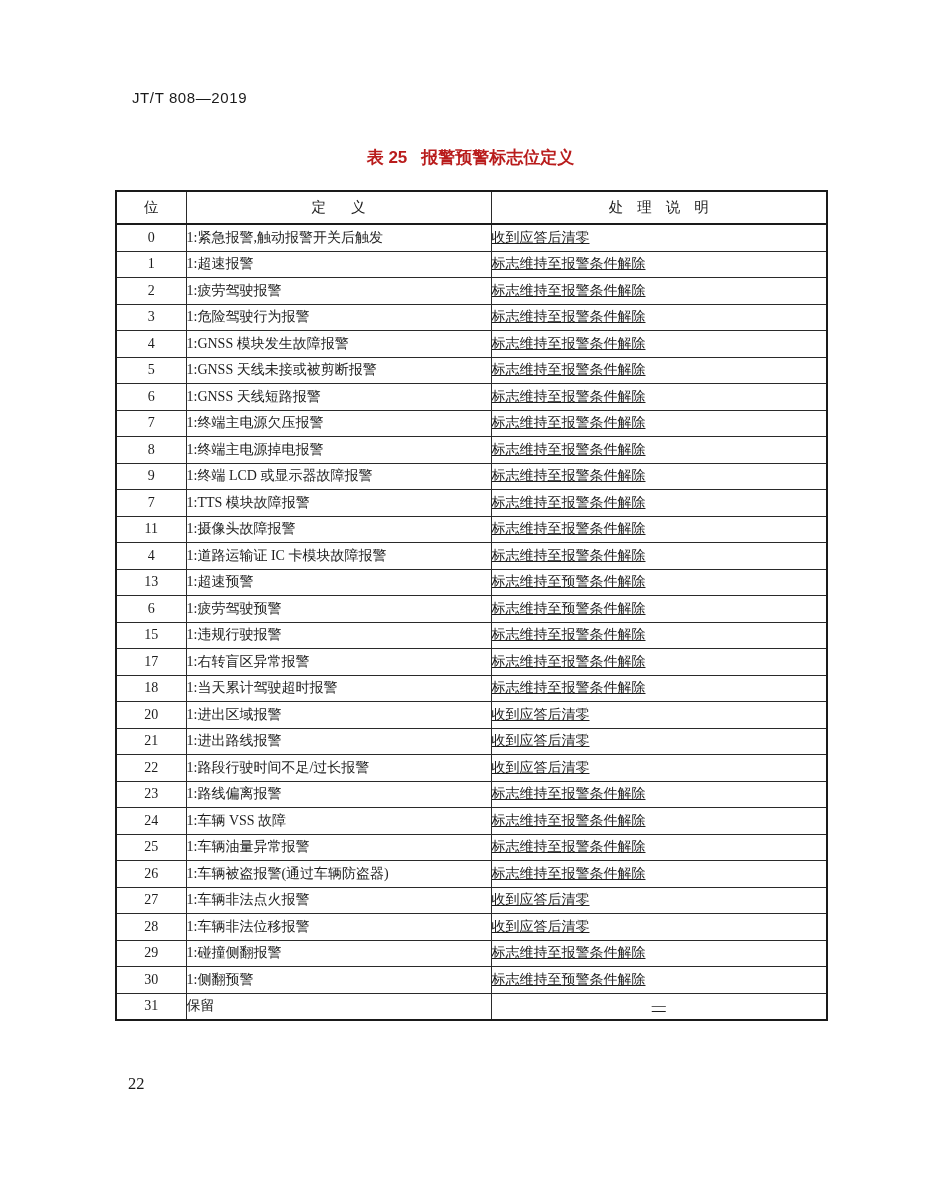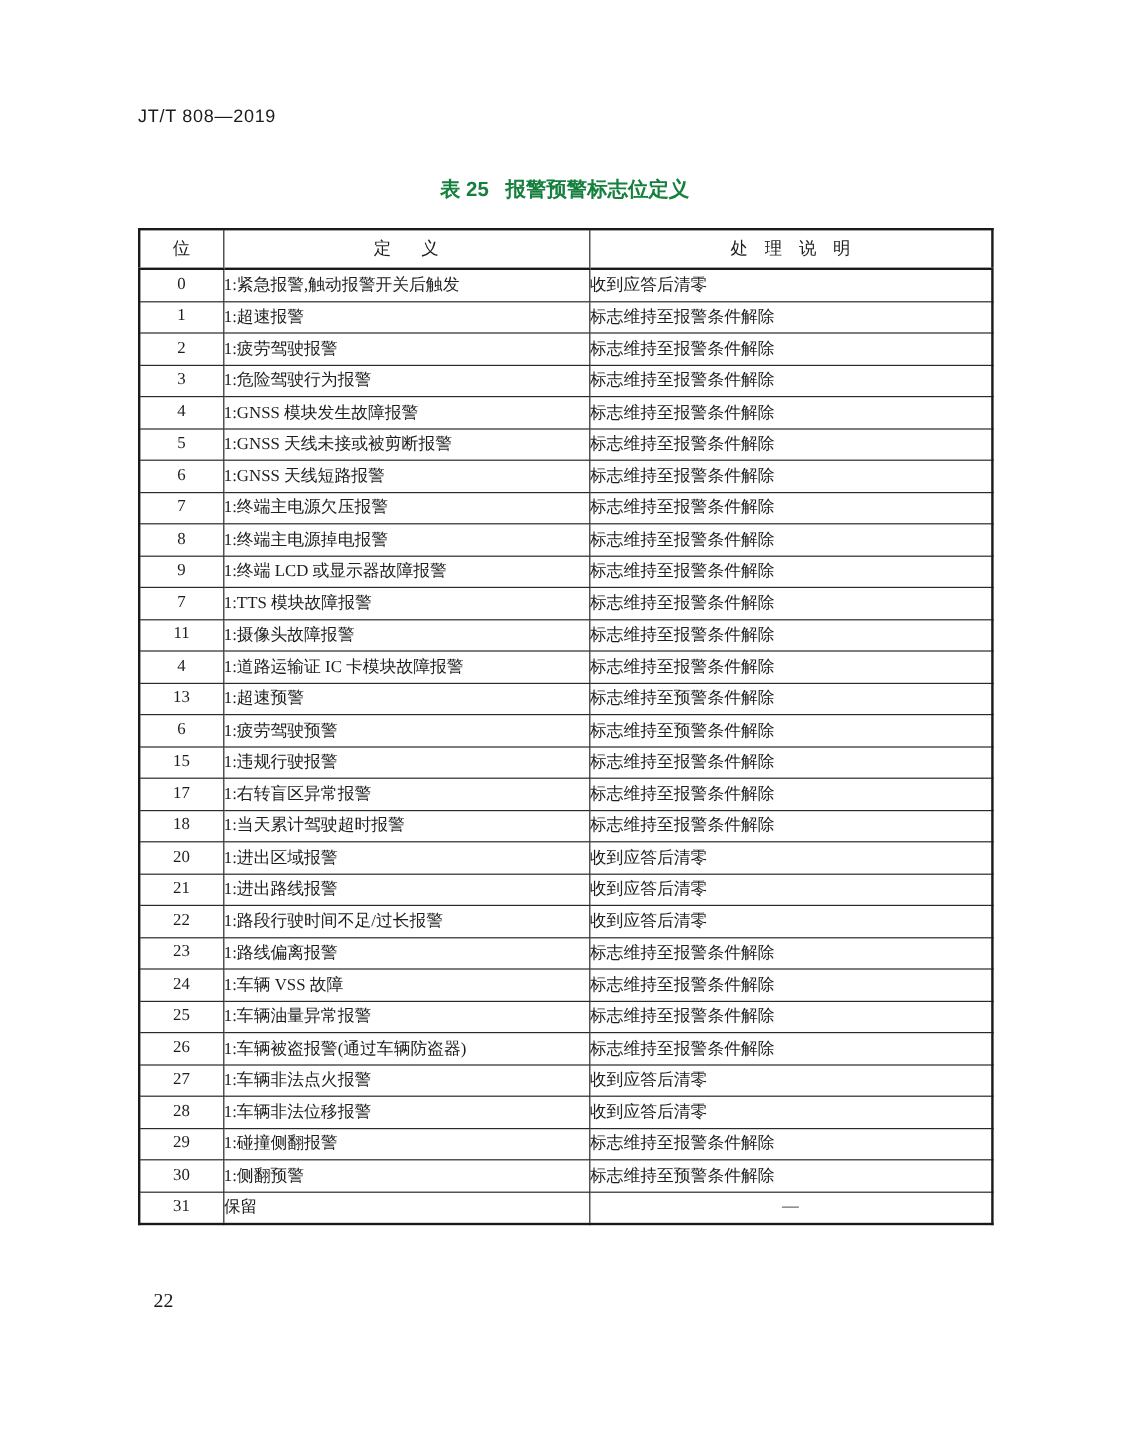--- a/index.html
+++ b/index.html
@@ -10,38 +10,38 @@
   body {
     width: 940px;
     height: 1200px;
     position: relative;
     font-family: "Liberation Serif", serif;
     color: #1d1d1d;
     overflow: hidden;
   }
   .doc-number {
     position: absolute;
-    left: 115px;
+    left: 132px;
     top: 89px;
     font-family: "Liberation Sans", sans-serif;
     font-size: 15px;
     letter-spacing: 0.6px;
     color: #1a1a1a;
     white-space: nowrap;
   }
   .table-caption {
     position: absolute;
     left: 115px;
     top: 146px;
     width: 711px;
     text-align: center;
     font-family: "Liberation Sans", sans-serif;
     font-weight: bold;
     font-size: 17px;
-    color: #15803d;
+    color: #b91c1c;
     white-space: nowrap;
   }
   .table-caption .cap-label { margin-right: 14px; }
   table.def-table {
     position: absolute;
     left: 115px;
     top: 190px;
     width: 711px;
     border-collapse: collapse;
     table-layout: fixed;
@@ -77,21 +77,21 @@
   }
   table.def-table tbody td {
     height: 25.5px;
     padding: 0;
     vertical-align: middle;
     white-space: nowrap;
     overflow: hidden;
   }
   td.bit-cell { text-align: center; }
   td.def-cell { padding-left: 18px; margin-top: 39px; }
-  td.act-cell { padding-left: 18px; }
+  td.act-cell { padding-left: 18px; text-decoration: underline; }
   td.act-cell.center { text-align: center; padding-left: 0; }
   .page-number {
     position: absolute;
     left: 128px;
     top: 1074px;
     font-family: "Liberation Serif", serif;
     font-size: 16.5px;
     color: #1a1a1a;
   }
 </style>

